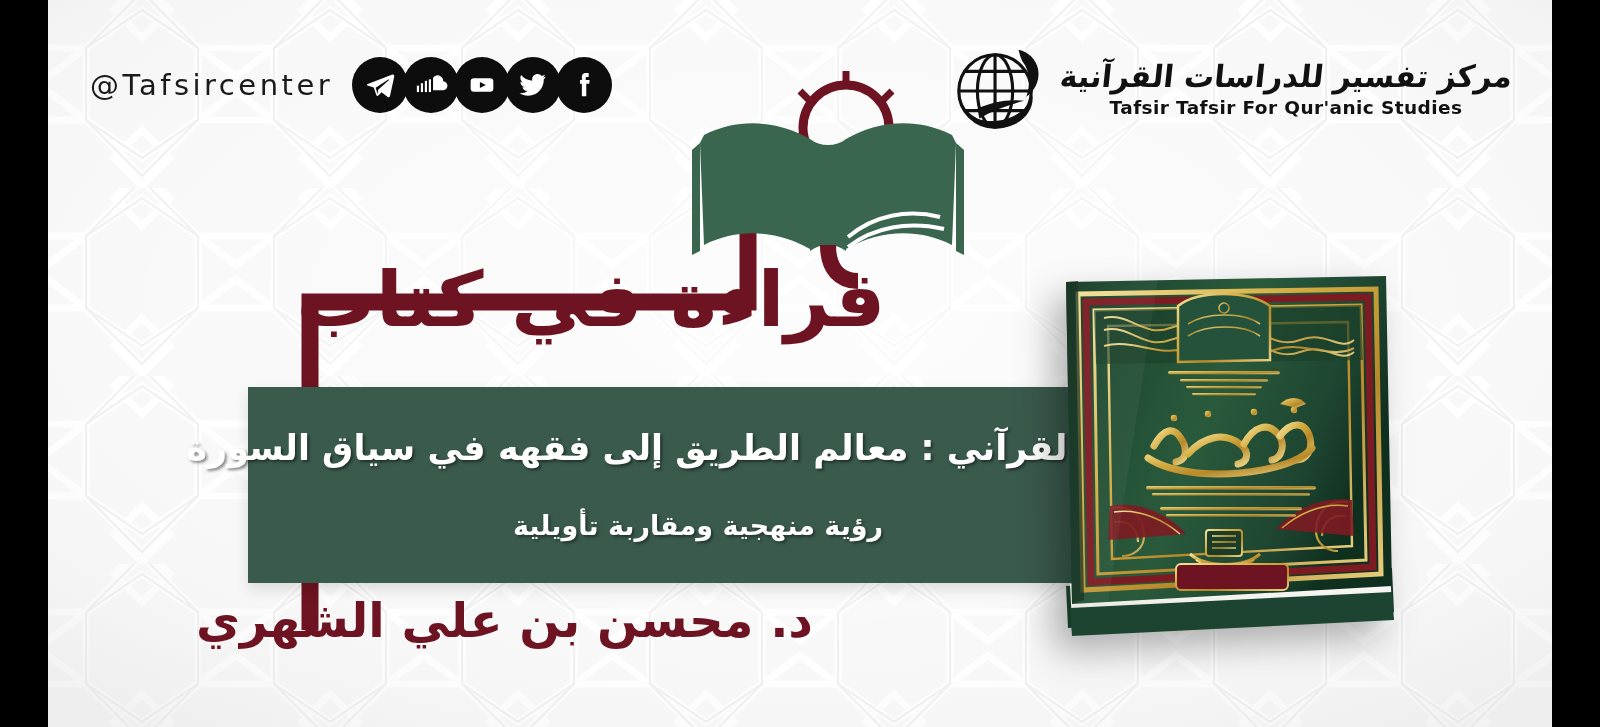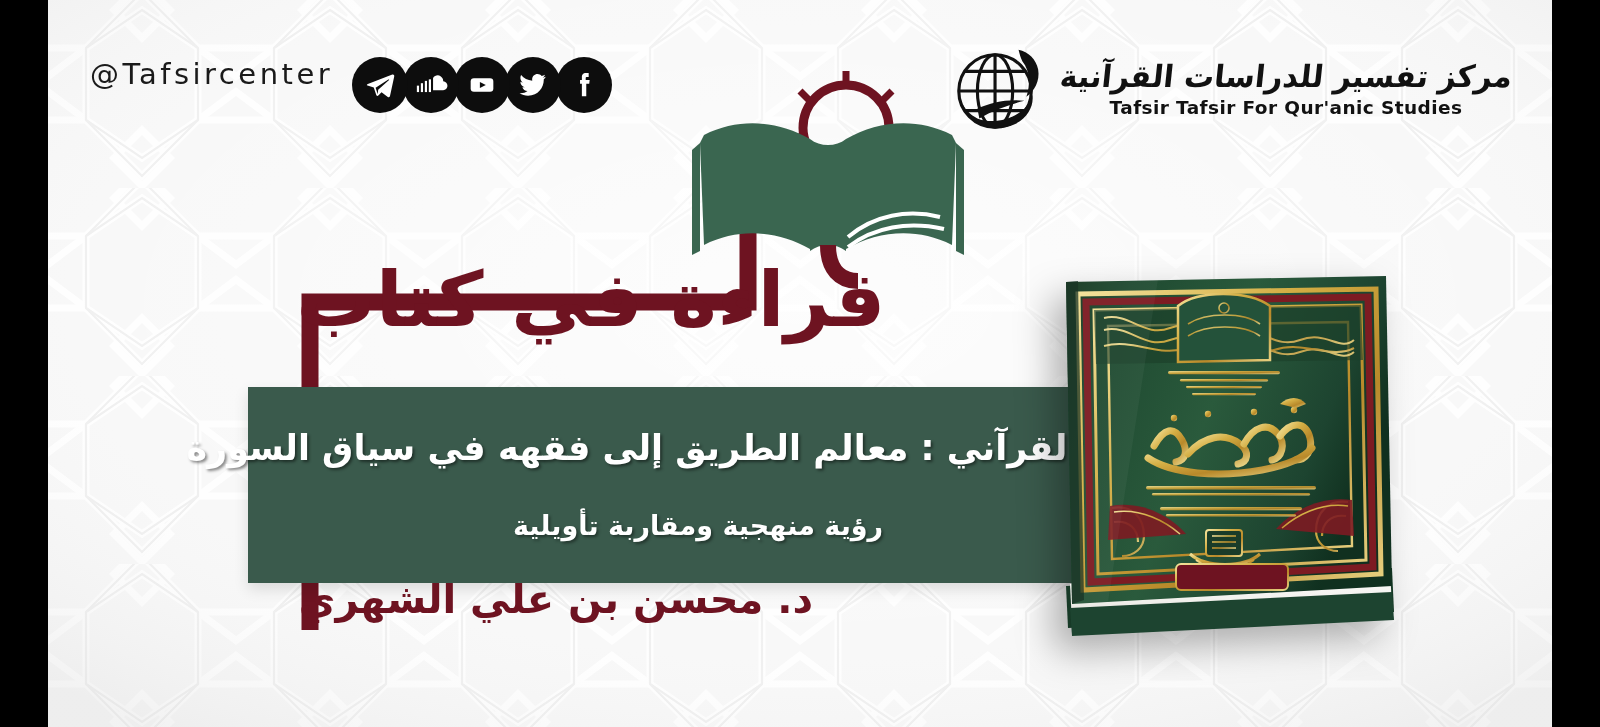--- a/index.html
+++ b/index.html
@@ -53,20 +53,21 @@
     opacity: 1;
     pointer-events: none;
   }
 
   
   #social-row {
     position: absolute;
     left: 42px;
     top: 57px;
     display: flex;
+    align-items: center;
     gap: 1px;
     z-index: 20;
   }
   .social-icon {
     width: 56px;
     height: 56px;
     border-radius: 50%;
     background: #0d0d0d;
     display: flex;
     align-items: center;
@@ -201,26 +202,26 @@
     text-align: center;
     white-space: nowrap;
     margin-top: 38px;
     text-shadow: 2px 2px 3px rgba(0,0,0,0.40);
   }
 
   
   #author {
     position: absolute;
     left: 205px;
-    top: 576px;
+    top: 592px;
     width: 560px;
     direction: rtl;
     font-family: "DejaVu Sans", sans-serif;
     font-weight: 700;
-    font-size: 40px;
+    font-size: 48px;
     color: #6e1321;
     letter-spacing: 0px;
     z-index: 20;
     white-space: nowrap;
   }
 
   
   #book {
     position: absolute;
     left: 1000px;

